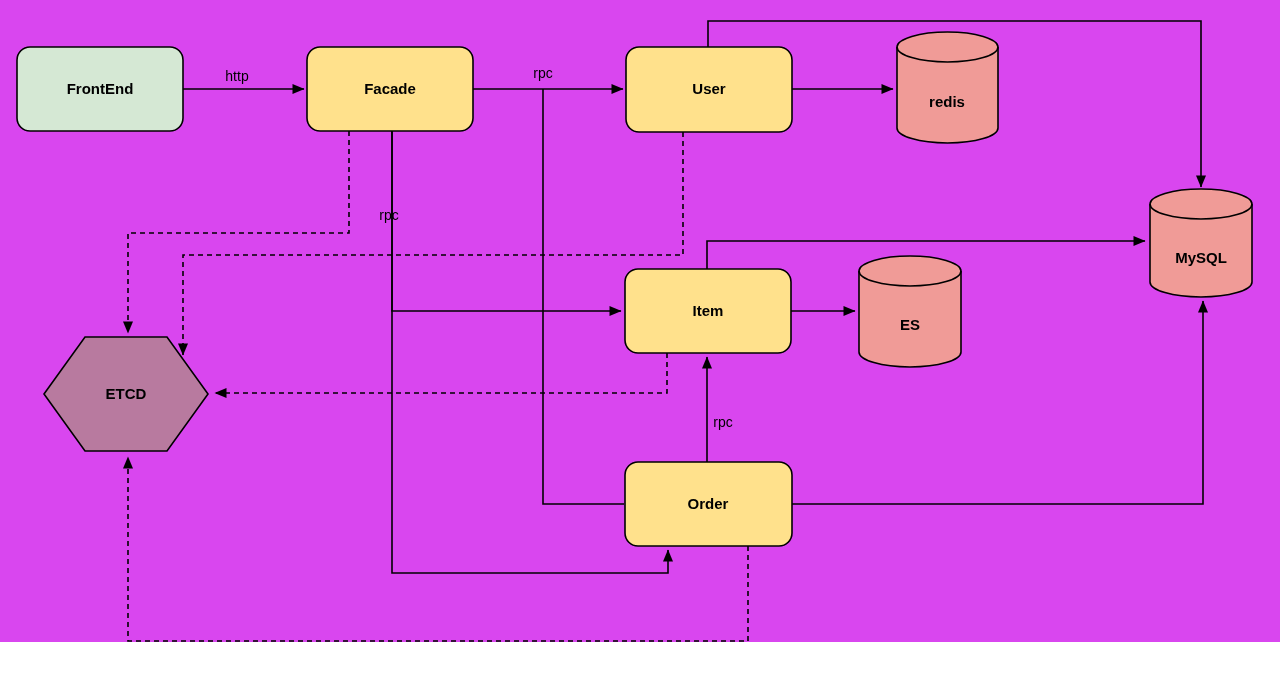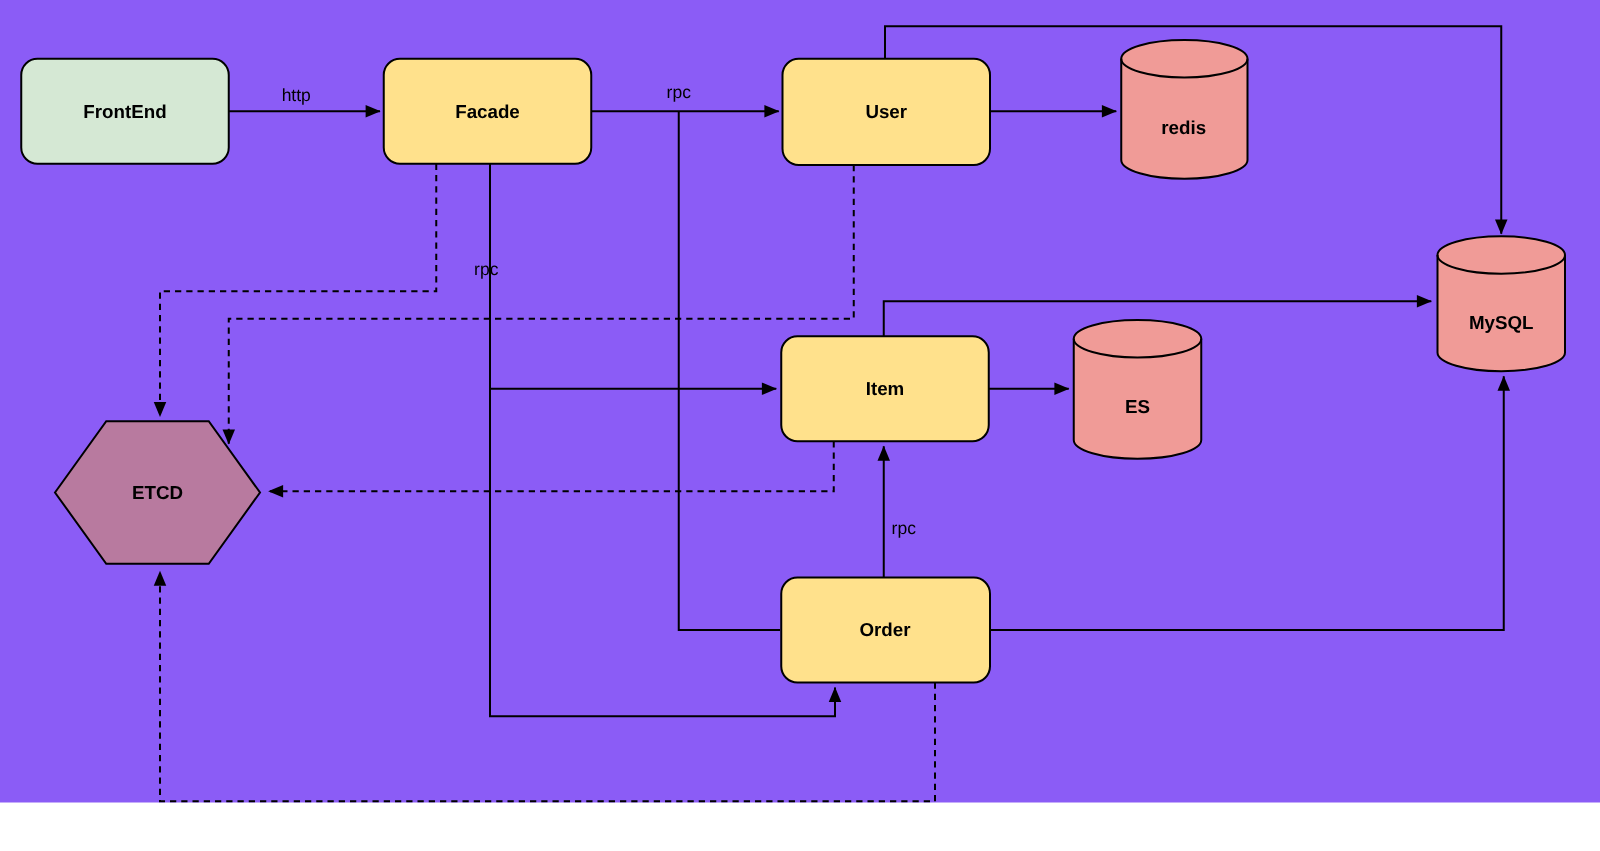--- a/index.html
+++ b/index.html
@@ -8,21 +8,21 @@
     background: #ffffff;
     width: 1280px;
     height: 681px;
     overflow: hidden;
     font-family: "Liberation Sans", sans-serif;
   }
   .canvas {
     position: relative;
     width: 1280px;
     height: 642px;
-    background: #8b5cf6;
+    background: #d946ef;
   }
   svg text {
     font-family: "Liberation Sans", sans-serif;
     fill: #000000;
   }
   .node-label {
     font-size: 15px;
     font-weight: bold;
     text-anchor: middle;
   }

